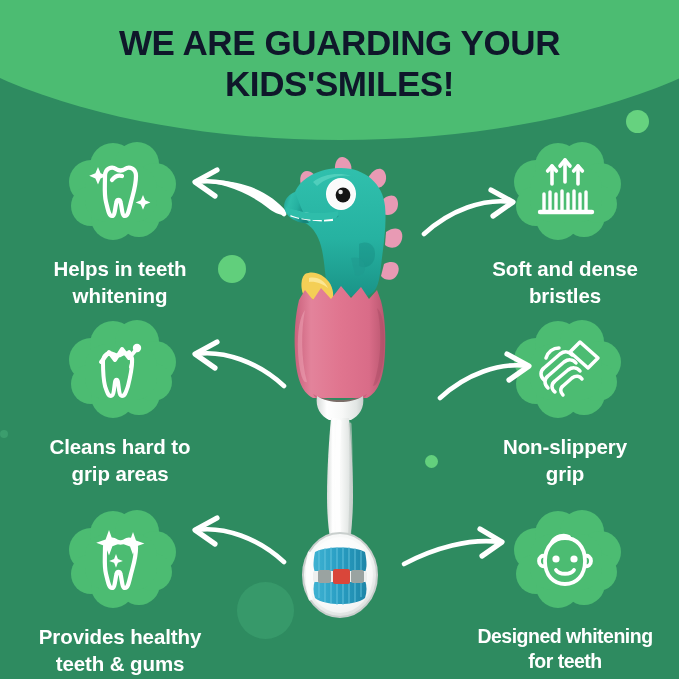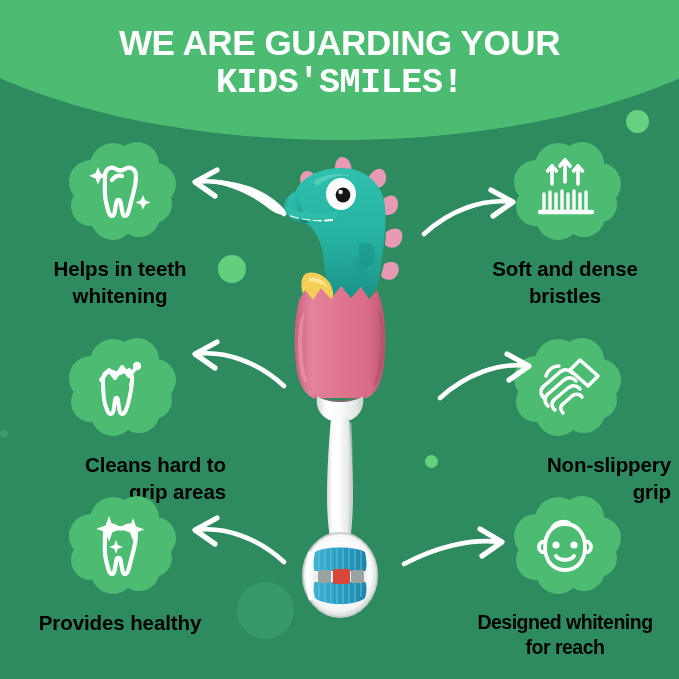--- a/index.html
+++ b/index.html
@@ -28,60 +28,60 @@
     height:400px;
     background:#4cbc72;
     border-radius:50% / 50%;
     z-index:1;
   }
   .header-title {
     position:absolute;
     top:22px; left:0; right:0;
     z-index:5;
     text-align:center;
-    color:#ffffff;
+    color:#0f172a;
     font-weight:bold;
     font-size:35px;
     line-height:1.18;
     letter-spacing:-0.4px;
     padding:0 60px;
   }
-  .header-title .l2 { display:block;font-family:Liberation Mono, monospace; }
+  .header-title .l2 { display:block; }
 
   
   .dot { position:absolute; border-radius:50%; z-index:2; }
   .dot-1 { left:626px; top:110px; width:23px; height:23px; background:#66d27f; }
   .dot-2 { left:218px; top:255px; width:28px; height:28px; background:#61cf7c; }
   .dot-3 { left:425px; top:455px; width:13px; height:13px; background:#63d07d; }
   .dot-4 { left:237px; top:582px; width:57px; height:57px; background:#37996a; }
   .dot-5 { left:0px;  top:430px; width:8px;  height:8px;  background:#3b9d6d; }
 
   
   .feature {
     position:absolute;
     width:220px;
     z-index:6;
     text-align:center;
   }
   .feature.left  { left:10px; }
   .feature.right { right:4px; }
 
   .f-r1 { top:140px; }
-  .f-r2 { top:336px;text-align:right; }
-  .f-r3 { top:494px; }
+  .f-r2 { top:318px; }
+  .f-r3 { top:508px; }
 
   .blob-wrap {
     position:relative;
     width:118px; height:106px;
     margin:0 auto 10px auto;
   }
   .blob-wrap svg { display:block; width:118px; height:106px; overflow:visible; }
 
   .feature-label {
-    color:#000000;
+    color:#ffffff;
     font-weight:bold;
     font-size:20.5px;
     line-height:1.3;
     letter-spacing:-0.1px;
     padding:0 4px;
   }
   .f-right-3 .feature-label { font-size:19.5px; letter-spacing:-0.5px; padding:0 0px; }
 
   
   .arrow { position:absolute; z-index:6; }
@@ -197,20 +197,21 @@
         </g>
         <g fill="#ffffff">
           <path d="M48 22 l3.4 9.4 9.4 3.4 -9.4 3.4 -3.4 9.4 -3.4 -9.4 -9.4 -3.4 9.4 -3.4 z"></path>
           <path d="M72 24 l3 8.4 8.4 3 -8.4 3 -3 8.4 -3 -8.4 -8.4 -3 8.4 -3 z"></path>
           <path d="M55 46 l1.9 5 5 1.9 -5 1.9 -1.9 5 -1.9 -5 -5 -1.9 5 -1.9 z"></path>
         </g>
       </svg>
     </div>
     <div class="feature-label">
       <span>Provides healthy</span><br>
+      <span>teeth &amp; gums</span>
     </div>
   </div>
 
   <div class="feature right f-r2">
     <div class="blob-wrap">
       <svg viewBox="0 0 118 106">
         <g fill="#4cbc72">
           <circle cx="30" cy="42" r="22"></circle>
             <circle cx="30" cy="66" r="20"></circle>
           <circle cx="52" cy="26" r="23"></circle>
@@ -300,21 +301,21 @@
           <path d="M46 34 C50 28 58 26 63 29"></path>
         </g>
         <g fill="#ffffff">
           <circle cx="50" cy="51" r="3.6"></circle>
           <circle cx="68" cy="51" r="3.6"></circle>
         </g>
       </svg>
     </div>
     <div class="feature-label">
       <span>Designed whitening</span><br>
-      <span>for reach</span>
+      <span>for teeth</span>
     </div>
   </div>
 
   <div class="arrow ar-l1">
     <svg width="105" height="56" viewBox="0 0 105 56">
       <path d="M103 44 C86 24 58 10 18 13 L32 3 L18 13 L30 26 L18 13 C14 13.5 12 14 10 14.5 C28 12 62 22 84 40 C92 46 99 49 103 44 Z" fill="#ffffff"></path>
       <path d="M12 14 C40 10 74 22 100 46" fill="none" stroke="#ffffff" stroke-width="4.6" stroke-linecap="round"></path>
       <path d="M33 2 L11 14 L31 28" fill="none" stroke="#ffffff" stroke-width="5.2" stroke-linecap="round" stroke-linejoin="round"></path>
     </svg>
   </div>

